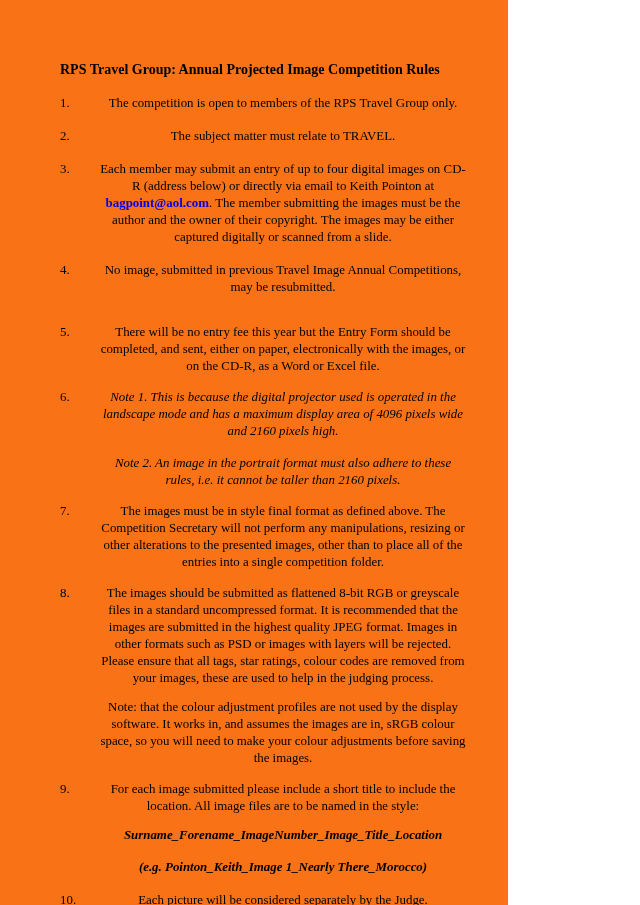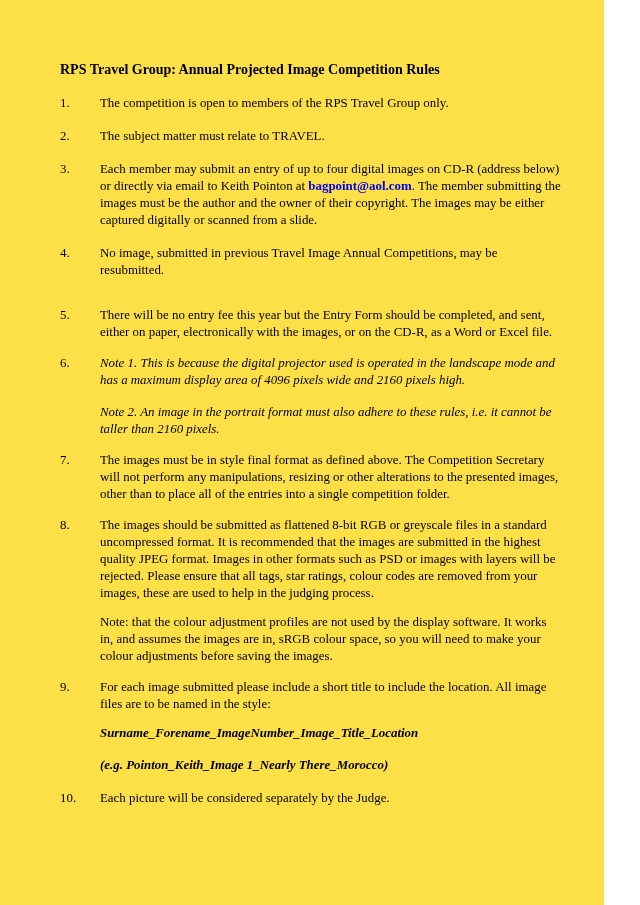--- a/index.html
+++ b/index.html
@@ -9,24 +9,24 @@
   }
   body {
     height: 905px;
     font-family: "Liberation Serif", "DejaVu Serif", serif;
     color: #000000;
     font-size: 12.9px;
     line-height: 17px;
     overflow: hidden;
   }
   .page {
-    width: 604px;
+    width: 508px;
     height: 905px;
     padding: 61px 42px 0 60px;
-    background: #fde047;
+    background: #f97316;
   }
   .doc-title {
     font-size: 14px;
     line-height: 18px;
     font-weight: bold;
     margin-bottom: 16px;
     white-space: nowrap;
   }
   .rule {
     display: flex;
@@ -36,21 +36,21 @@
   .rule.gap-large { margin-bottom: 28px; }
   .rule.gap-small { margin-bottom: 14px; }
   .rule-num {
     flex: 0 0 40px;
     width: 40px;
   }
   .rule-body {
     flex: 1 1 auto;
     max-width: 485px;
   }
-  .rule-body p { margin-bottom: 15px; }
+  .rule-body p { margin-bottom: 15px; text-align: center; }
   .rule-body p:last-child { margin-bottom: 0; }
   .rule-body p.tight { margin-bottom: 12px; }
   .note-italic { font-style: italic; }
   .bold-line { font-weight: bold; font-style: italic; }
   a.email-link {
     color: #0000EE;
     text-decoration: none;
     cursor: pointer;
     font-weight: bold;
   }

